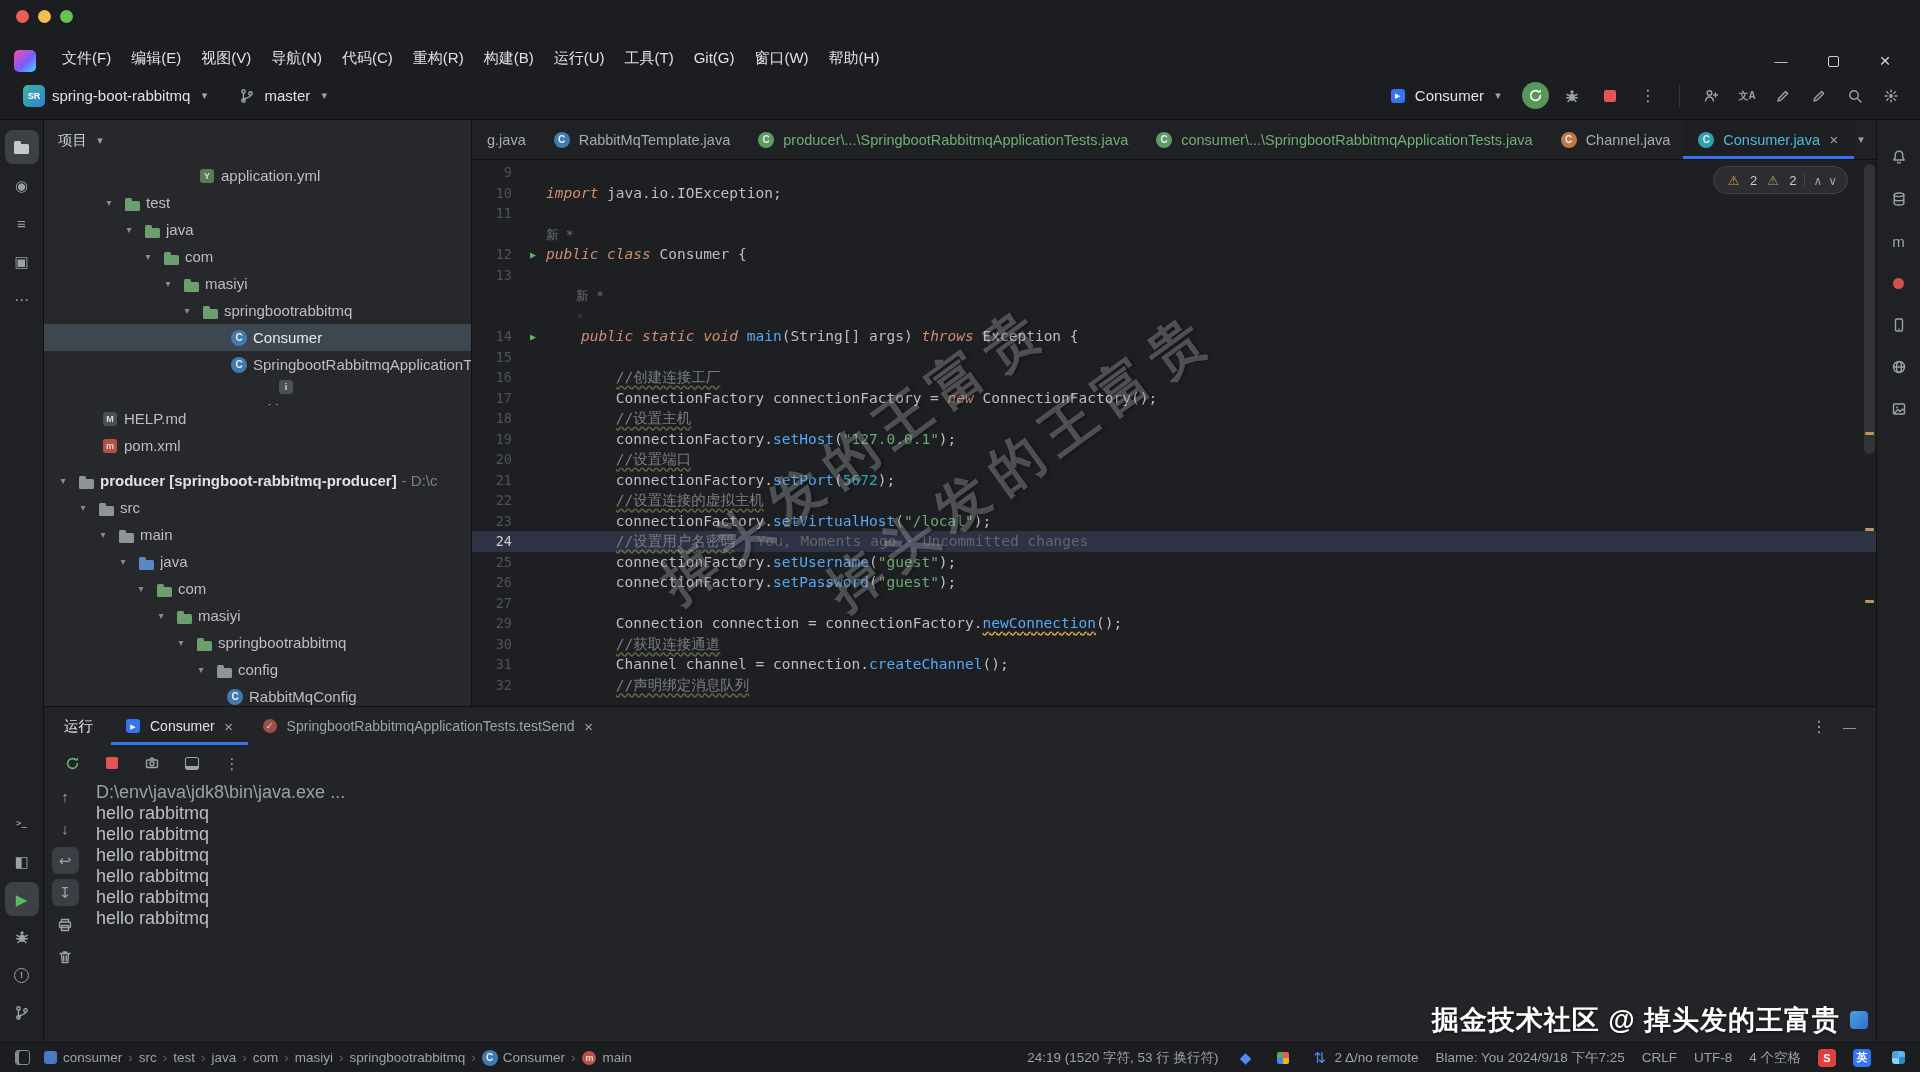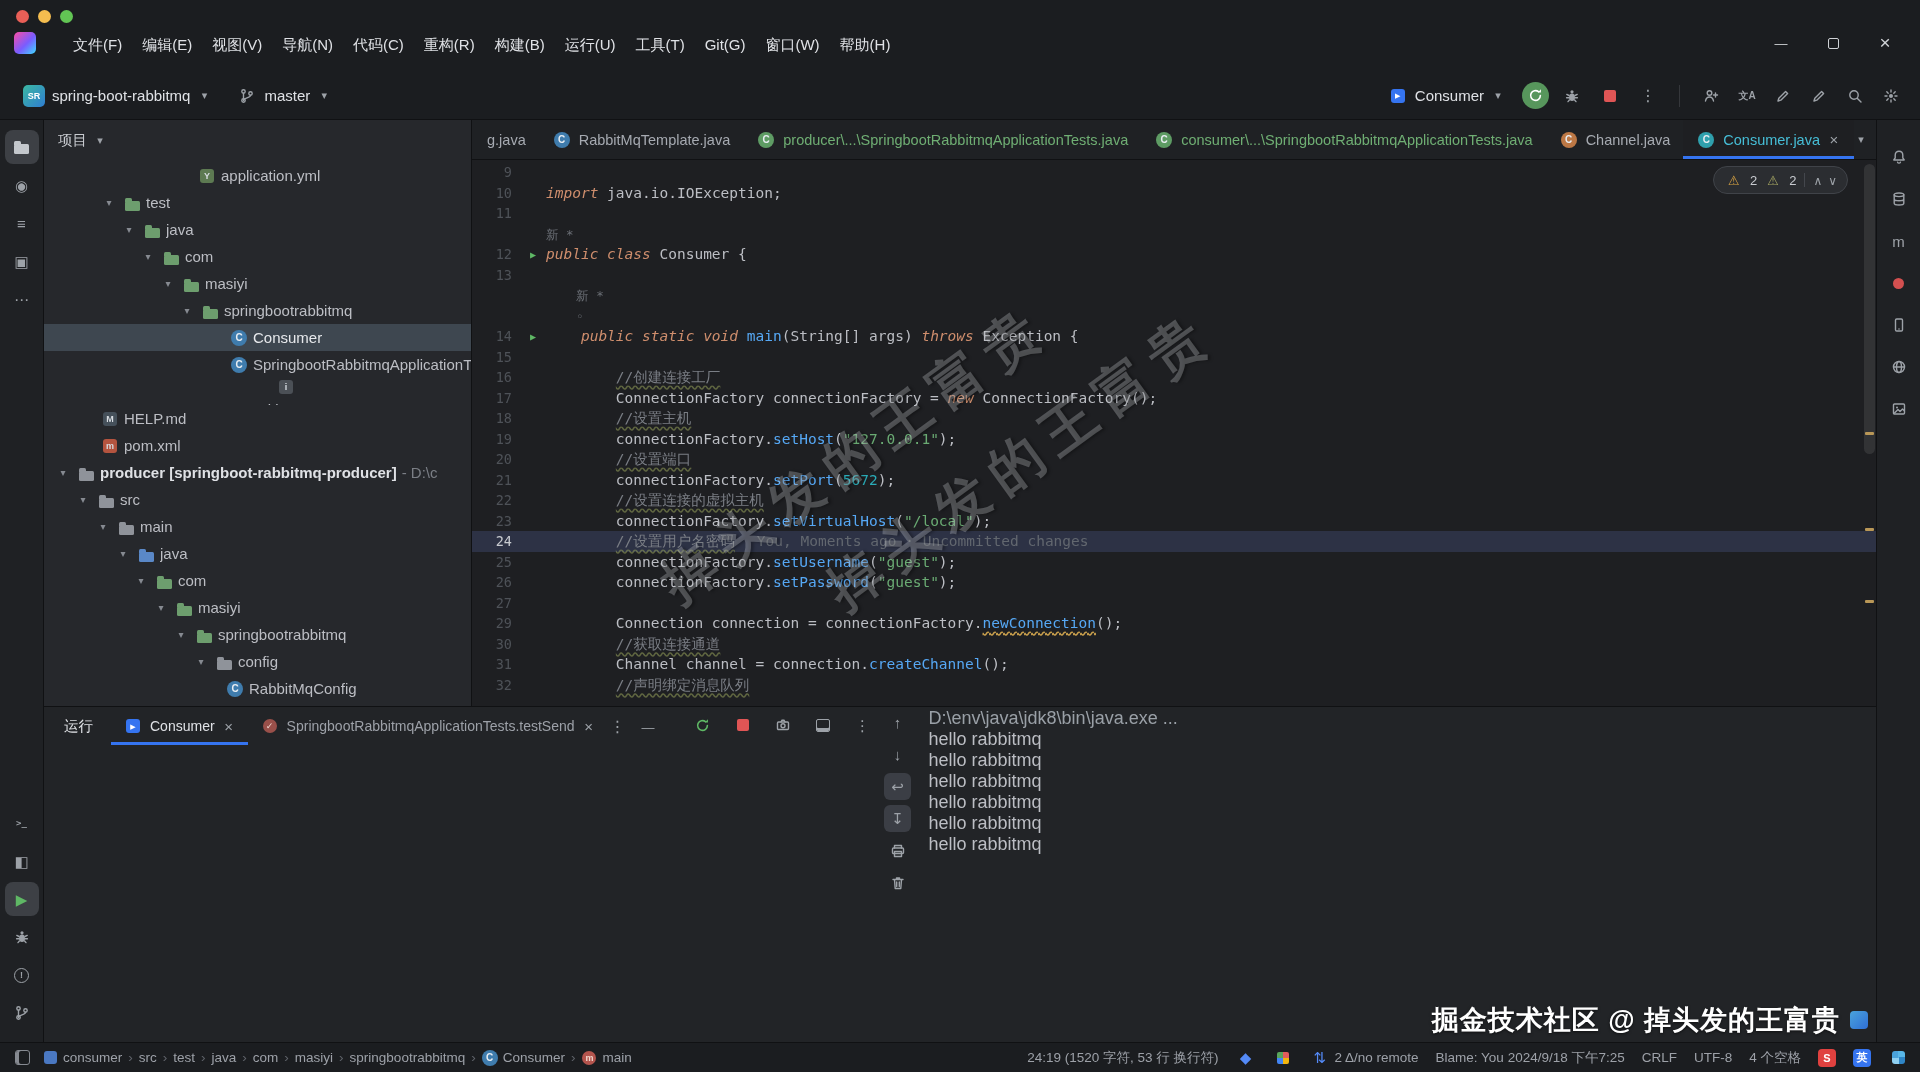--- a/index.html
+++ b/index.html
@@ -49,21 +49,21 @@
   .ic-ime-grid::before{content:"";width:13px;height:13px;border-radius:3px;background:conic-gradient(#58b7e8 0 25%,#2f86c7 0 50%,#8fd0f2 0 75%,#4aa3dc 0)}
   .ic-layout::before{content:"";width:12px;height:11px;border:1.4px solid currentColor;border-radius:2px;box-shadow:inset 0 -3px 0 currentColor}
   .ic-stopsq::before{content:"";width:12px;height:12px;border-radius:2px;background:#e05555}
 
   
   .titlebar{height:32px;background:var(--bg0);display:flex;align-items:center;padding-left:16px;gap:9px;flex:none}
   .tl{width:13px;height:13px;border-radius:50%}
   .tl-r{background:#e95f57}.tl-y{background:#f5bd4f}.tl-g{background:#62c554}
 
   
-  .menubar{height:40px;background:var(--bg0);display:flex;align-items:flex-start;padding:0 10px;gap:17px;flex:none}
+  .menubar{height:40px;background:var(--bg0);display:flex;align-items:flex-end;padding:0 10px;gap:6px;flex:none}
   .logo{width:22px;height:22px;border-radius:5px;margin:0 10px 0 4px;background:linear-gradient(135deg,#fc4da5,#7a5cff 55%,#3ddcff)}
   .menu-item{padding:4px 10px;font-size:15px;color:#dfe1e5;border-radius:5px;white-space:nowrap}
   .win-ctl{margin-left:auto;display:flex;align-items:center;gap:30px;padding-right:14px;color:#cfd2d6}
   .wbtn{display:flex;align-items:center;justify-content:center;width:22px;height:22px;font-size:16px}
   .wmin::before{content:"—";font-size:13px}
   .maxbox{display:block;width:11px;height:11px;border:1.5px solid #cfd2d6;border-radius:2px}
   .wclose::before{content:"×";font-size:19px}
 
   
   .toolbar{height:48px;background:var(--bg0);display:flex;align-items:center;padding:0 14px;gap:8px;border-bottom:1px solid var(--line);flex:none}
@@ -136,21 +136,21 @@
 
   .ed-scroll{position:absolute;top:0;right:0;width:13px;height:100%;z-index:8}
   .ed-thumb{position:absolute;top:4px;right:1px;width:11px;height:290px;background:rgba(255,255,255,.09);border-radius:6px}
   .ed-mark{position:absolute;right:2px;width:9px;height:3px;border-radius:1px;background:#b99757}
 
   .editor-wm{position:absolute;left:170px;top:210px;transform:rotate(-36deg);font-size:54px;font-weight:700;letter-spacing:12px;color:rgba(235,240,245,.26);z-index:5;pointer-events:none;text-shadow:2px 2px 3px rgba(0,0,0,.3)}
   .editor-wm span{display:block;white-space:nowrap}
   .editor-wm span+span{margin:30px 0 0 130px}
 
   
-  .run-panel{height:336px;background:#222427;border-top:1px solid var(--line);display:flex;flex-direction:row;flex:none}
+  .run-panel{height:336px;background:#222427;border-top:1px solid var(--line);display:flex;flex-direction:column;flex:none}
   .run-header{height:38px;display:flex;align-items:center;padding:0 12px;gap:2px;flex:none}
   .run-title{font-size:14.5px;color:#dfe1e5;margin:0 16px 0 8px}
   .run-tab{display:flex;align-items:center;gap:7px;height:38px;padding:0 12px;font-size:14px;color:#9da1a8;position:relative;white-space:nowrap}
   .run-tab.active{color:#dfe1e5}
   .run-tab.active::after{content:"";position:absolute;left:0;right:0;bottom:0;height:3px;background:var(--blue)}
   .run-header-right{margin-left:auto;display:flex;align-items:center;gap:16px;padding-right:8px}
   .hmin::before{content:"—";color:#9da2a8;font-size:13px}
   .run-toolbar{height:36px;display:flex;align-items:center;gap:12px;padding-left:14px;flex:none}
   .rt-btn{width:28px;height:28px;border-radius:6px;display:flex;align-items:center;justify-content:center}
   .run-body{flex:1;display:flex;min-height:0}
@@ -405,21 +405,21 @@
                 <span class="tree-label">.gitignore</span>
               </div>
               <div class="tree-row" style="padding-left: 57px;">
                 <span class="ic ic-file-md"></span>
                 <span class="tree-label">HELP.md</span>
               </div>
               <div class="tree-row" style="padding-left: 57px;">
                 <span class="ic ic-file-pom"></span>
                 <span class="tree-label">pom.xml</span>
               </div>
-              <div class="tree-row bold" style="padding-left: 10px;">
+              <div class="tree-row bold" style="padding-left: 10px; margin-top: 8px;">
                 <span class="ic tree-chev ic-tree-chev-x"></span>
                 <span class="ic ic-folder"></span>
                 <span class="tree-label">producer [springboot-rabbitmq-producer]</span>
                 <span class="tree-suffix"> - D:\c</span>
               </div>
               <div class="tree-row" style="padding-left: 30px;">
                 <span class="ic tree-chev ic-tree-chev-x"></span>
                 <span class="ic ic-folder"></span>
                 <span class="tree-label">src</span>
               </div>

